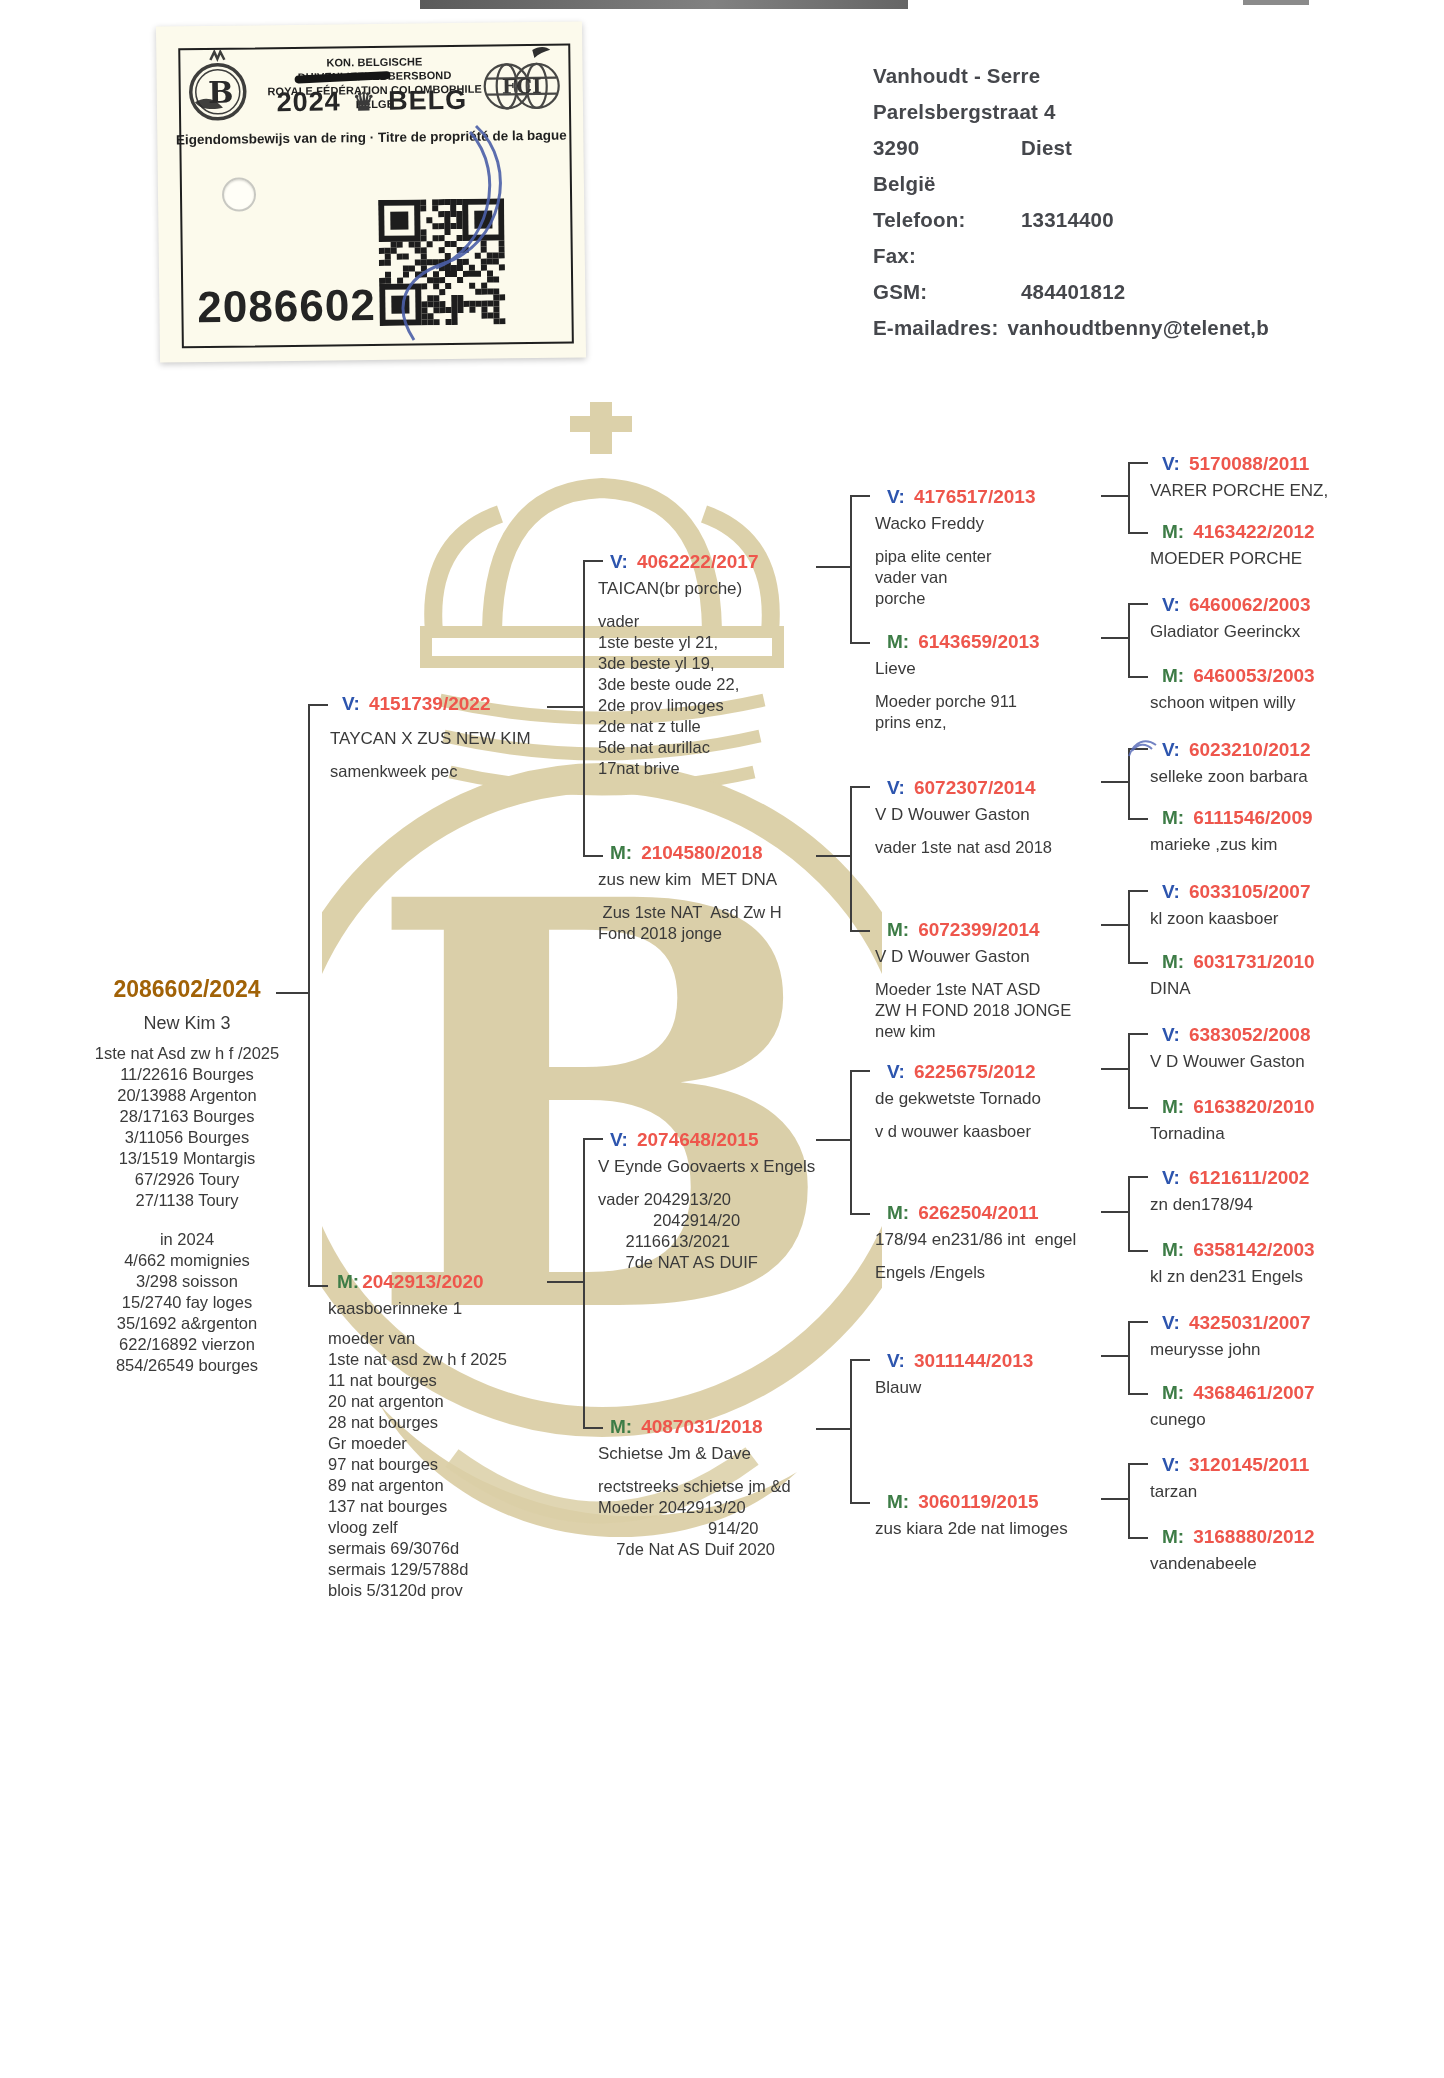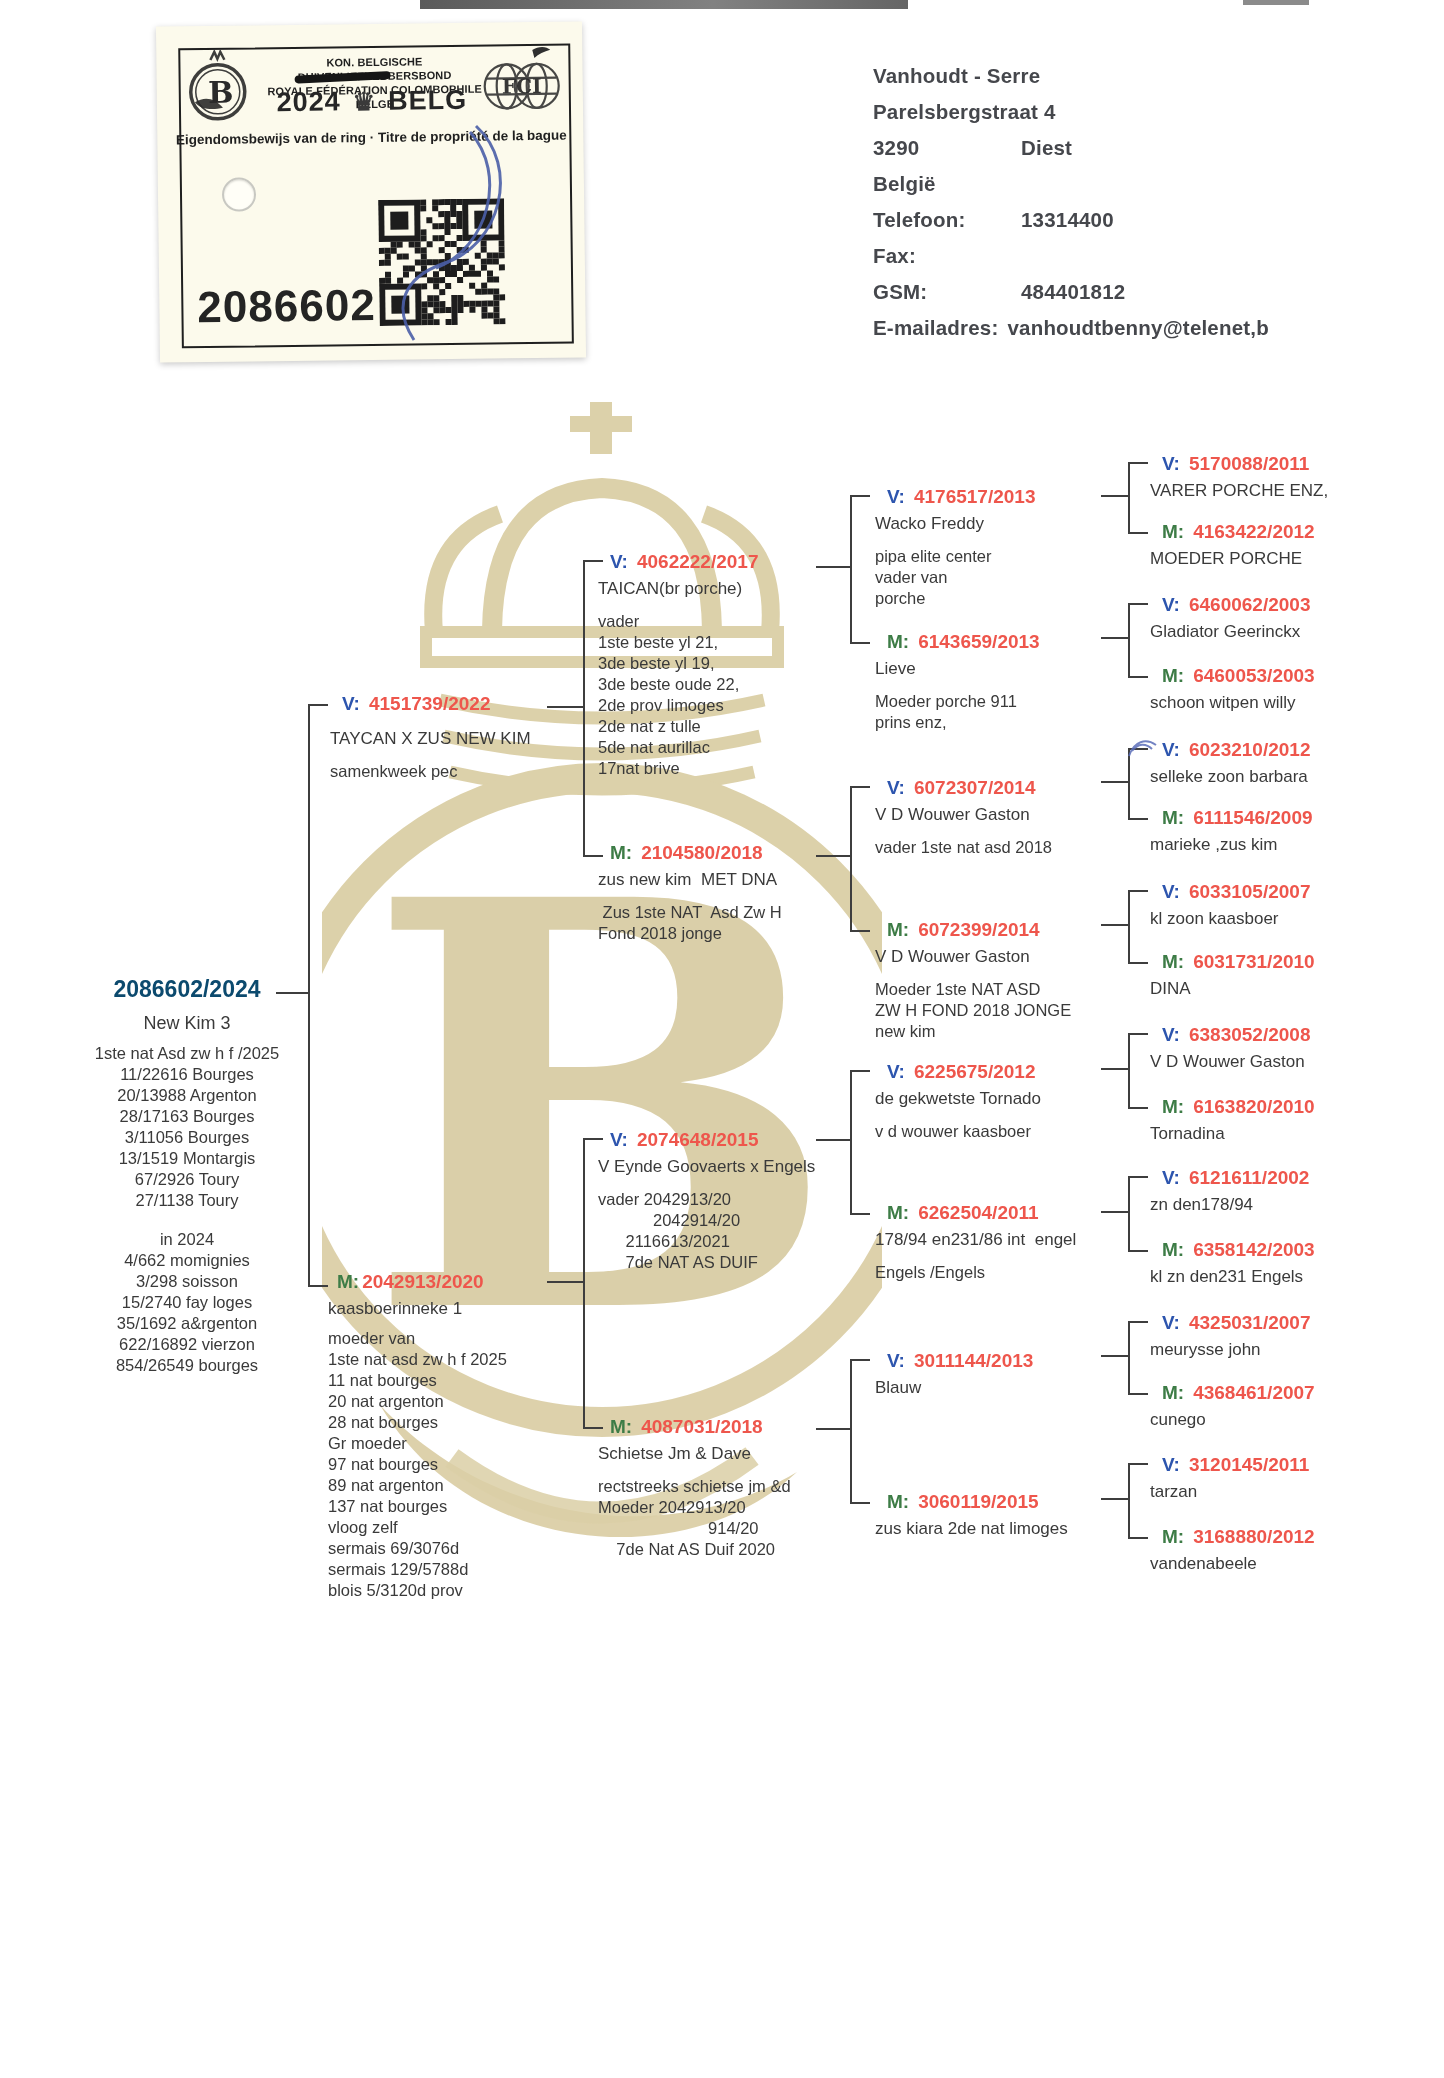--- a/index.html
+++ b/index.html
@@ -56,21 +56,21 @@
   .ring-line.tight{gap:3px;margin-left:9px;}
   .v{color:#2d55ae;}
   .m{color:#3d7c46;}
   .ring{color:#ee564c;}
   .bname{font-size:17px;line-height:21px;margin-top:4px;white-space:pre-wrap;color:#3a3a3a;max-width:260px;}
   .bname.gapname{margin-top:12px;}
   .notes{font-size:16.5px;line-height:21px;margin-top:12px;white-space:pre-wrap;color:#3a3a3a;}
   .notes.mt9{margin-top:9px;}
 
   .subj-ring{position:absolute;left:62px;top:976px;width:250px;text-align:center;font-size:23px;
-             font-weight:bold;color:#0c4a6e;z-index:2;}
+             font-weight:bold;color:#a16207;z-index:2;}
   .subj-name{position:absolute;left:62px;top:1013px;width:250px;text-align:center;font-size:18px;
              color:#3a3a3a;z-index:2;}
   .subj-notes{position:absolute;left:62px;width:250px;text-align:center;font-size:16.5px;
               line-height:21px;color:#3a3a3a;z-index:2;}
 
   .bracket{position:absolute;width:18px;border-left:2.2px solid #3e3e3e;border-top:2.2px solid #3e3e3e;
            border-bottom:2.2px solid #3e3e3e;z-index:1;}
   .hline{position:absolute;height:2.2px;background:#3e3e3e;z-index:1;}
 </style>
 </head>

